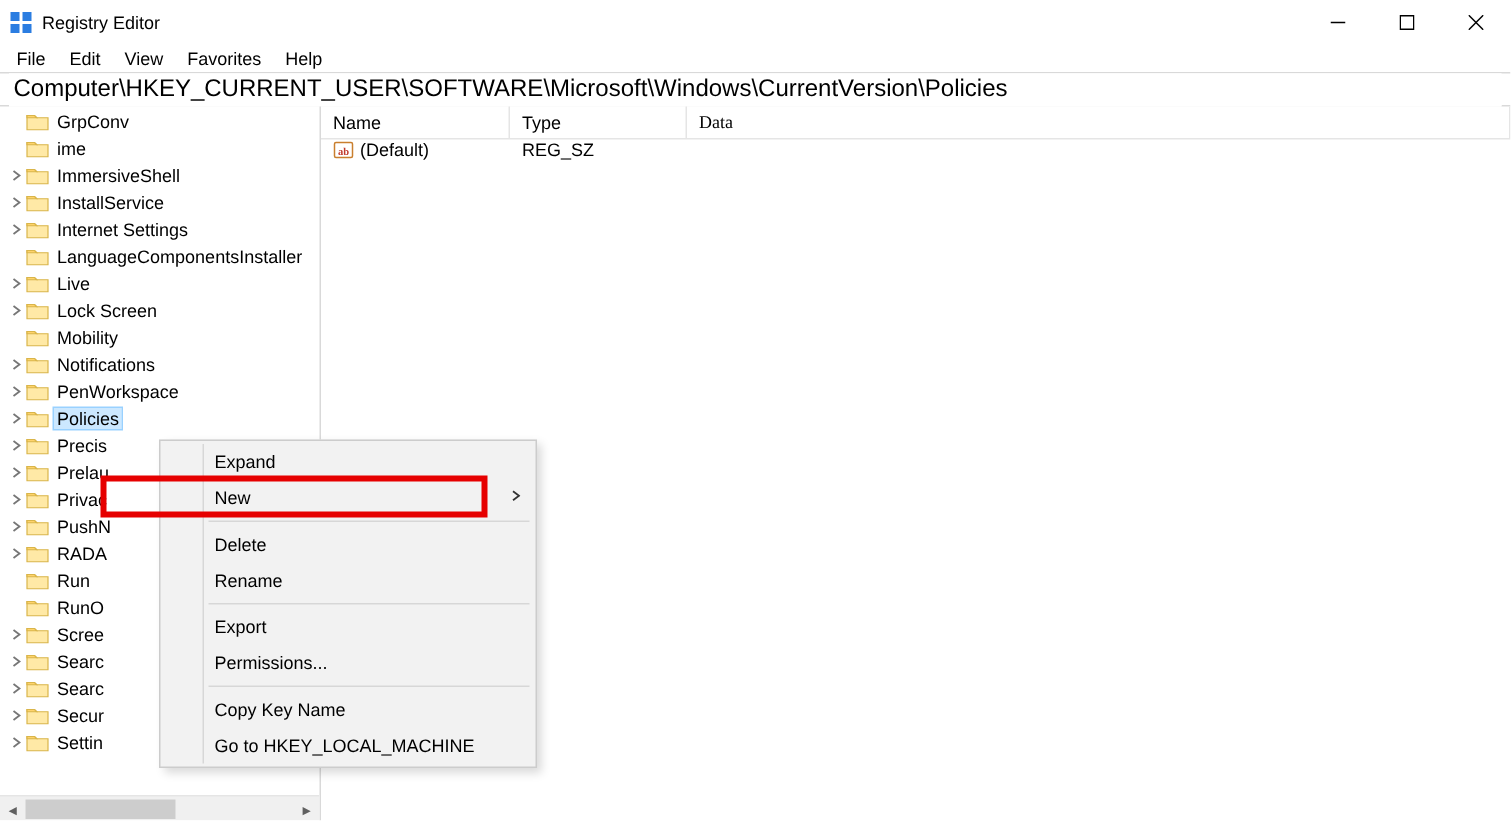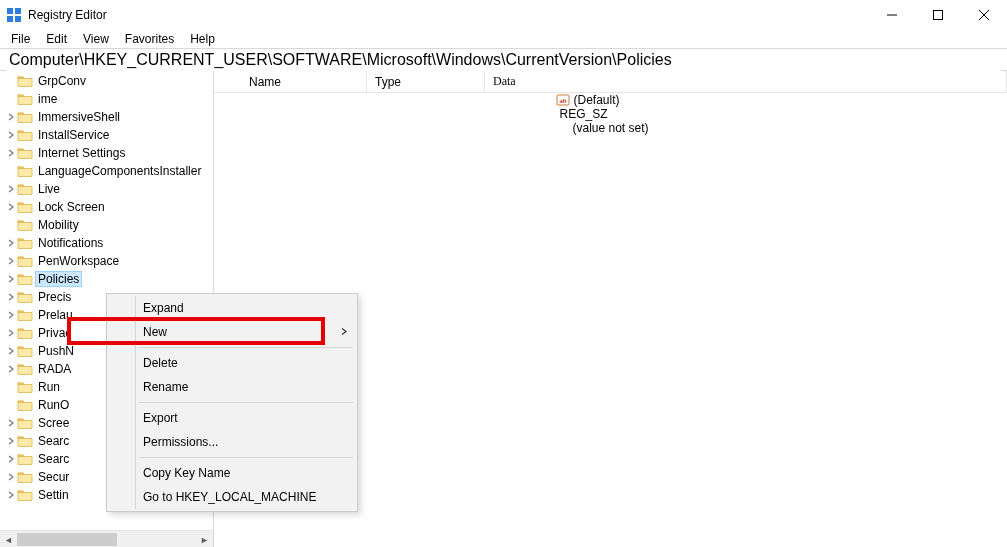--- a/index.html
+++ b/index.html
@@ -122,26 +122,26 @@
   
   .values-pane { flex:1; display:flex; flex-direction:column; }
   .values-header {
     height: 22px; display:flex; align-items:center;
     border-bottom: 1px solid #e5e5e5;
   }
   .values-header .col {
     padding: 0 8px; height:100%; display:flex; align-items:center;
     border-right: 1px solid #e5e5e5;
   }
-  .col-name { width: 126px; margin-left: 27px; }
+  .col-name { width: 126px; }
   .col-type { width: 118px; }
   .col-data { flex:1; border-right:none;font-family:Liberation Serif, serif; }
   .values-body { flex:1; }
   .value-row {
-    display:flex; align-items:center; height: 18px; flex-direction: column;
+    display:flex; align-items:flex-start; height: 18px;
   }
   .value-row .cell { padding: 0 8px; }
   .value-row .cell.name { width:126px; display:flex; align-items:center; }
   .value-row .cell.type { width:118px; }
   .value-row .cell.data { flex:1; }
   .value-row .val-icon {
     width:14px; height:14px; margin-right:4px;
     display:inline-flex; align-items:center; justify-content:center;
   }
 
@@ -590,21 +590,20 @@
           <div class="cell name">
             <span class="val-icon">
               <svg width="14" height="14" viewBox="0 0 14 14">
                 <rect x="1" y="2" width="12" height="10" rx="1" fill="#fff" stroke="#c97f2e" stroke-width="1"></rect>
                 <text x="7" y="10" font-size="7" text-anchor="middle" fill="#c0392b" font-family="Tahoma" font-weight="bold">ab</text>
               </svg>
             </span>
             <span>(Default)</span>
           </div>
           <div class="cell type">REG_SZ</div>
-          <div class="cell data">(value not set)</div>
         </div>
       </div>
   </div>
 </div>
 
 <div class="context-menu" id="context-menu">
   <div class="gutter-line"></div>
 <div class="ctx-item">
       <span>Expand</span>
     </div>

